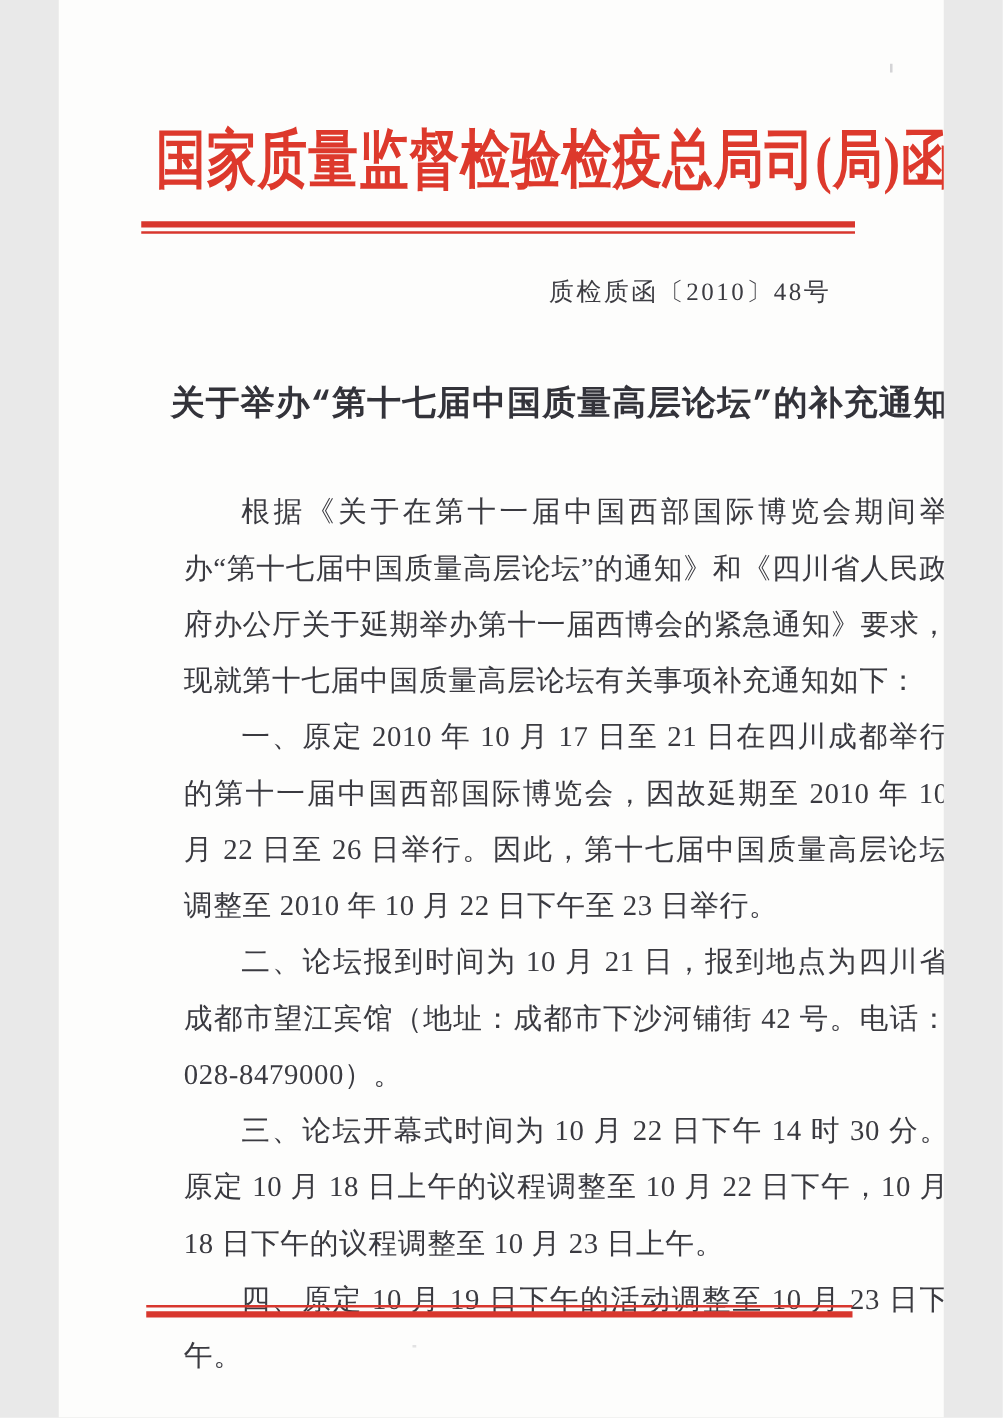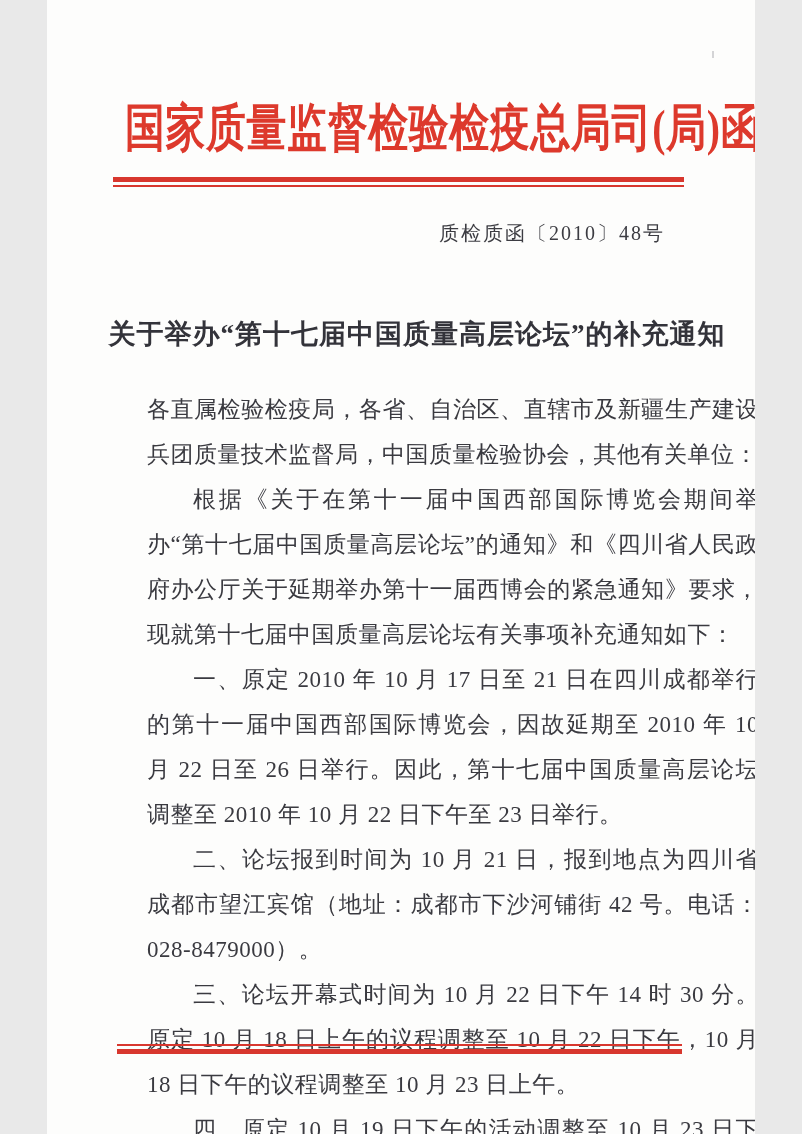--- a/index.html
+++ b/index.html
@@ -49,26 +49,27 @@
     font-size: 20px;
     color: #3c3c42;
     letter-spacing: 2px;
   }
   
   .subject {
     position: absolute;
     top: 300px;
     left: 0;
     width: 100%;
-    margin: 16px;
-    text-align: center;
+    margin: 4px;
+    text-align: right;
     font-size: 27px;
     font-weight: bold;
     color: #33333a;
     letter-spacing: 1px;
+    font-family: Liberation Mono, monospace;
   }
   
   .body-block {
     position: absolute;
     top: 387px;
     left: 100px;
     width: 612px;
     color: #3a3a40;
     font-size: 23px;
     line-height: 45px;
@@ -95,21 +96,20 @@
   <div class="divider divider-top">
     <span class="bar bar-thick"></span>
     <span class="bar bar-thin"></span>
   </div>
 
   <div class="doc-number">质检质函〔2010〕48号</div>
 
   <h2 class="subject">关于举办“第十七届中国质量高层论坛”的补充通知</h2>
 
   <div class="body-block">
-    <p>各直属检验检疫局，各省、自治区、直辖市及新疆生产建设兵团质量技术监督局，中国质量检验协会，其他有关单位：</p>
     <p class="indent">根据《关于在第十一届中国西部国际博览会期间举办“第十七届中国质量高层论坛”的通知》和《四川省人民政府办公厅关于延期举办第十一届西博会的紧急通知》要求，现就第十七届中国质量高层论坛有关事项补充通知如下：</p>
     <p class="indent">一、原定 2010 年 10 月 17 日至 21 日在四川成都举行的第十一届中国西部国际博览会，因故延期至 2010 年 10 月 22 日至 26 日举行。因此，第十七届中国质量高层论坛调整至 2010 年 10 月 22 日下午至 23 日举行。</p>
     <p class="indent">二、论坛报到时间为 10 月 21 日，报到地点为四川省成都市望江宾馆（地址：成都市下沙河铺街 42 号。电话：028-8479000）。</p>
     <p class="indent">三、论坛开幕式时间为 10 月 22 日下午 14 时 30 分。原定 10 月 18 日上午的议程调整至 10 月 22 日下午，10 月 18 日下午的议程调整至 10 月 23 日上午。</p>
     <p class="indent">四、原定 10 月 19 日下午的活动调整至 10 月 23 日下午。</p>
   </div>
 
   <div class="divider divider-bottom">
     <span class="bar bar-thin"></span>
     <span class="bar bar-thick"></span>

